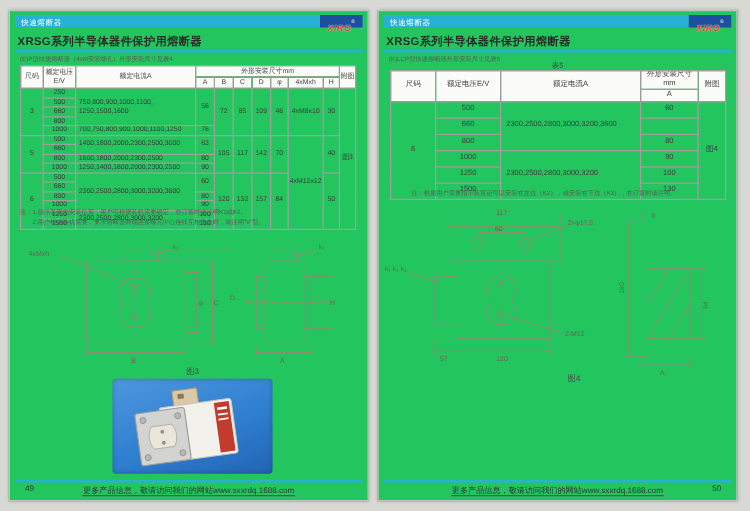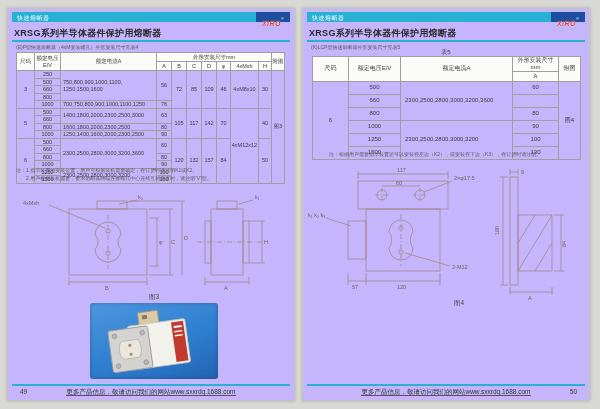--- a/index.html
+++ b/index.html
@@ -5,21 +5,21 @@
   html,body{margin:0;padding:0;}
   body{
     width:600px;height:409px;position:relative;overflow:hidden;
     background:#d8d8d4;
     font-family:"Liberation Sans","DejaVu Sans",sans-serif;
     color:#3a3a3a;
     -webkit-font-smoothing:antialiased;
   }
   .page{
     position:absolute;top:8px;width:288px;height:393px;
-    background:#c4b5fd;border:1px solid #c2c2be;box-shadow:0 0 3px rgba(0,0,0,.22);
+    background:#22c55e;border:1px solid #c2c2be;box-shadow:0 0 3px rgba(0,0,0,.22);
     box-sizing:border-box;
   }
   #page-left{left:7px;}
   #page-right{left:302px;}
 
   .hbar{position:absolute;left:4px;right:4px;top:3px;height:10px;background:#29b1d3;}
   .hbar .hlabel{position:absolute;left:5px;top:1.5px;font-size:6px;color:#fff;letter-spacing:.5px;white-space:nowrap;}
   .logo{position:absolute;right:0;top:0;width:34px;height:10px;background:#1d4f9e;text-align:center;}
   .logo .logotxt{font-size:7px;font-weight:bold;font-style:italic;color:#e23a2e;
     text-shadow:0 0 1px #fff;line-height:10px;letter-spacing:.5px;}

